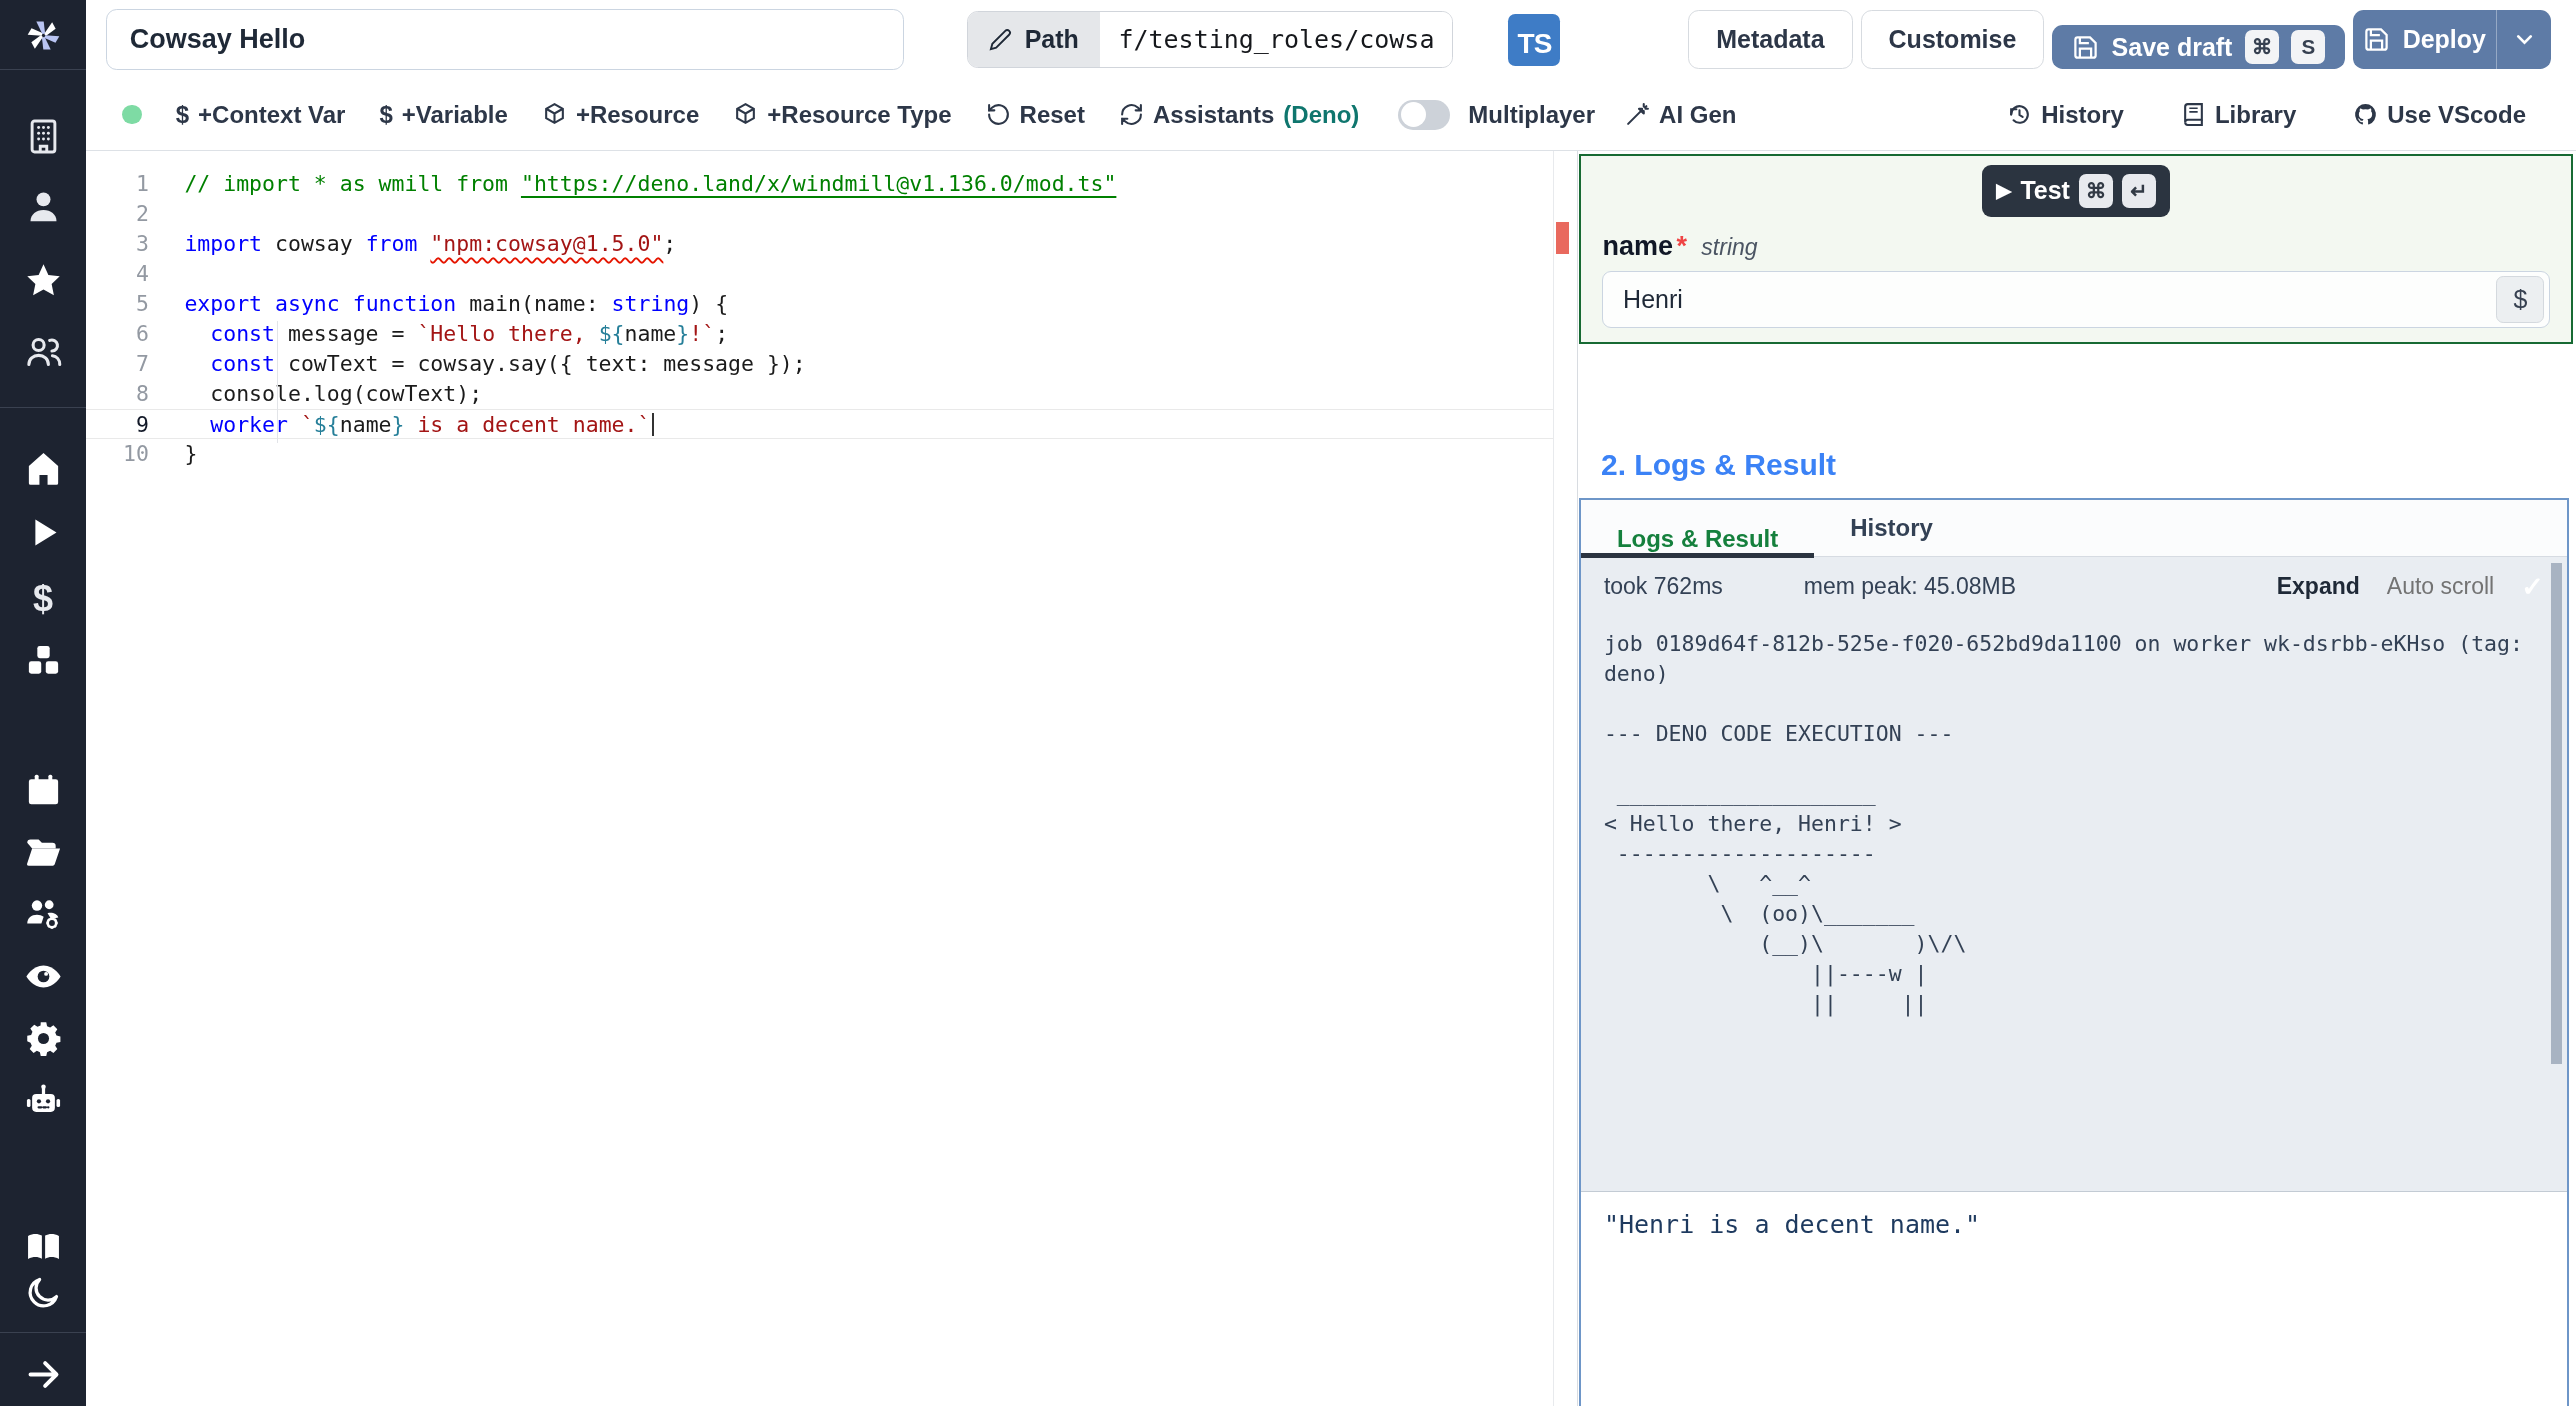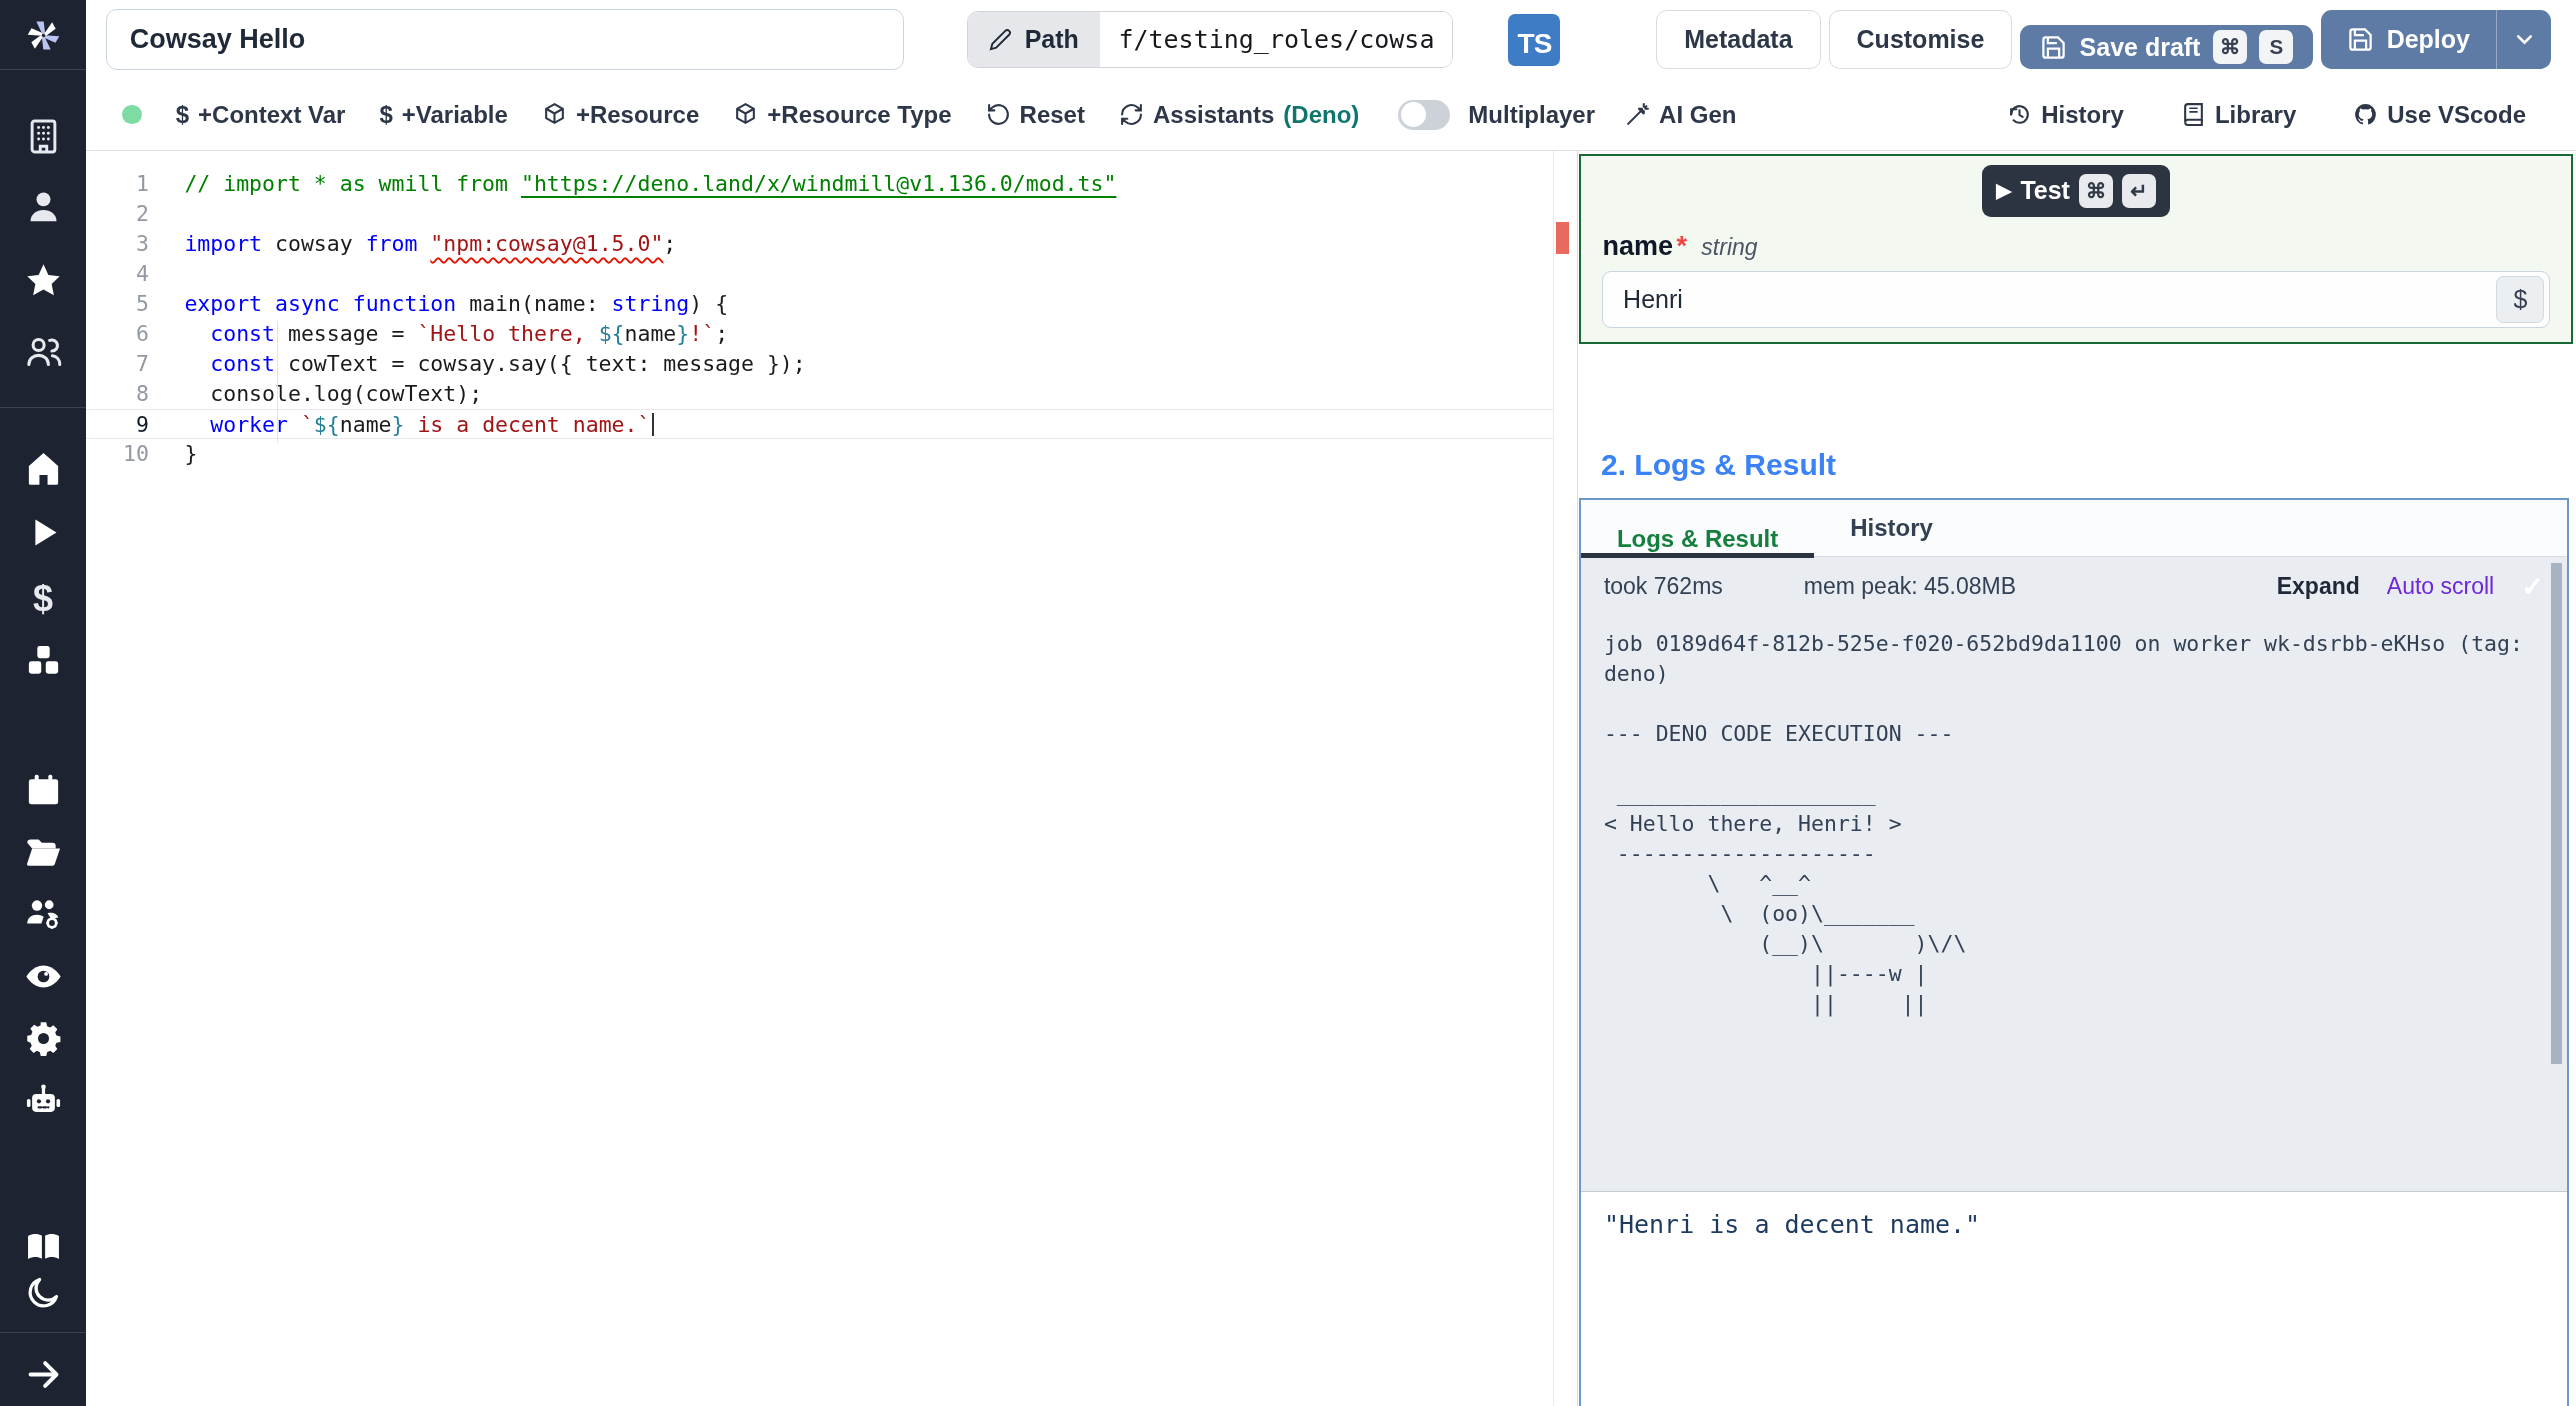--- a/index.html
+++ b/index.html
@@ -38,21 +38,21 @@
     border-radius:10.7px; font-size:25px; font-weight:600; color:#2d3748; cursor:pointer; }
   .btn-blue { height:44px; display:flex; align-items:center; gap:12.5px; padding:0 19.7px;
     background:#5e7ba6; border:none; border-radius:10.7px; color:#fff; font-size:25px;
     font-weight:700; cursor:pointer; }
   .btn-blue svg { width:27px; height:27px; }
   kbd.k { display:inline-flex; align-items:center; justify-content:center; min-width:34px;
     height:34px; background:#f3f4f6; border-radius:7.2px; color:#374151; font-size:20.6px;
     font-family:"Liberation Sans", sans-serif; padding:0 5.4px; }
   .deploy-split { display:flex; align-items:stretch; border-radius:10.7px; overflow:hidden; }
   .deploy-main { display:flex; align-items:center; gap:12.5px; background:#5e7ba6; color:#fff;
-    font-size:25px; font-weight:700; padding:0 26px; height:59px; cursor:pointer; }
+    font-size:25px; font-weight:700; padding:0 10px; height:59px; cursor:pointer; }
   .deploy-caret { width:55px; background:#5e7ba6; border-left:1.8px solid rgba(255,255,255,.35);
     display:flex; align-items:center; justify-content:center; cursor:pointer; }
 
   
   .toolbar { height:72px; display:flex; align-items:center; padding:0 50px 0 36px; gap:0;
     border-bottom:1.8px solid #dde1e6; flex:none; }
   .dot { width:19.7px; height:19.7px; border-radius:50%; background:#7edba4; flex:none; }
   .titem { display:flex; align-items:center; gap:9px; font-size:24px; font-weight:600;
     color:#2d3748; margin-left:34px; cursor:pointer; white-space:nowrap; }
   .titem svg { width:25px; height:25px; }
@@ -118,21 +118,21 @@
   .tab { display:flex; align-items:center; padding:0 36px; font-size:24px; font-weight:600;
     color:#334155; cursor:pointer; position:relative; }
   .tab.active { color:#15803d;margin-top:21px; }
   .tab.active::after { content:""; position:absolute; left:0; right:0; bottom:-1.8px; height:5.4px;
     background:#2b3440; }
   .statusbar { height:59px; background:#e9edf2; display:flex; align-items:center;
     padding:0 23px; font-size:23px; color:#334155; flex:none; }
   .statusbar .mem { margin-left:81px; }
   .statusbar .right { margin-left:auto; display:flex; align-items:center; gap:27px; }
   .statusbar .expand { font-weight:800; color:#1f2937; cursor:pointer; }
-  .statusbar .autos { color:#6d28d9; }
+  .statusbar .autos { color:#737373; }
   .statusbar .check { color:#fff; font-size:27px; font-weight:700; }
   .logbody { flex:1; background:#e9edf2; padding:12.5px 23px; overflow:hidden;
     font-family:"DejaVu Sans Mono", monospace; font-size:21.5px; line-height:30px; color:#334155;
     white-space:pre-wrap; }
   .resultbody { height:215px; flex:none; background:#fff; border-top:1.8px solid #c3cbd4;
     padding:18px 23px; font-family:"DejaVu Sans Mono", monospace; font-size:25px;
     color:#1e3a5f; white-space:pre-wrap; }
   .scrollstrip { position:absolute; right:4.5px; top:63px; width:11.6px; height:501px; background:#a8b3c2; }
 </style>
 </head>

